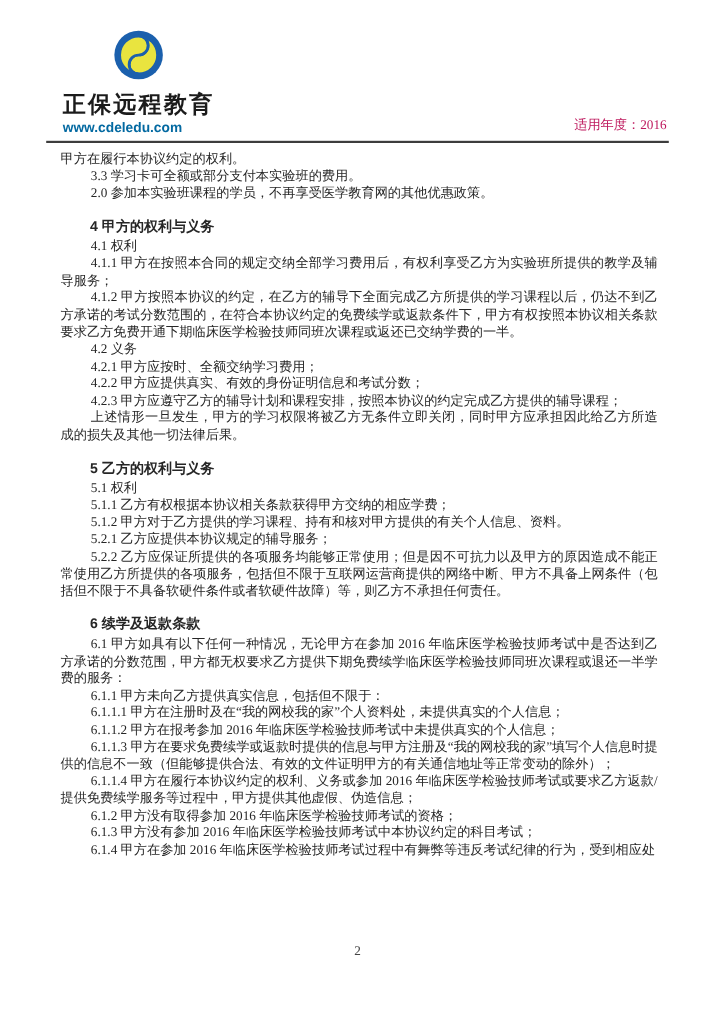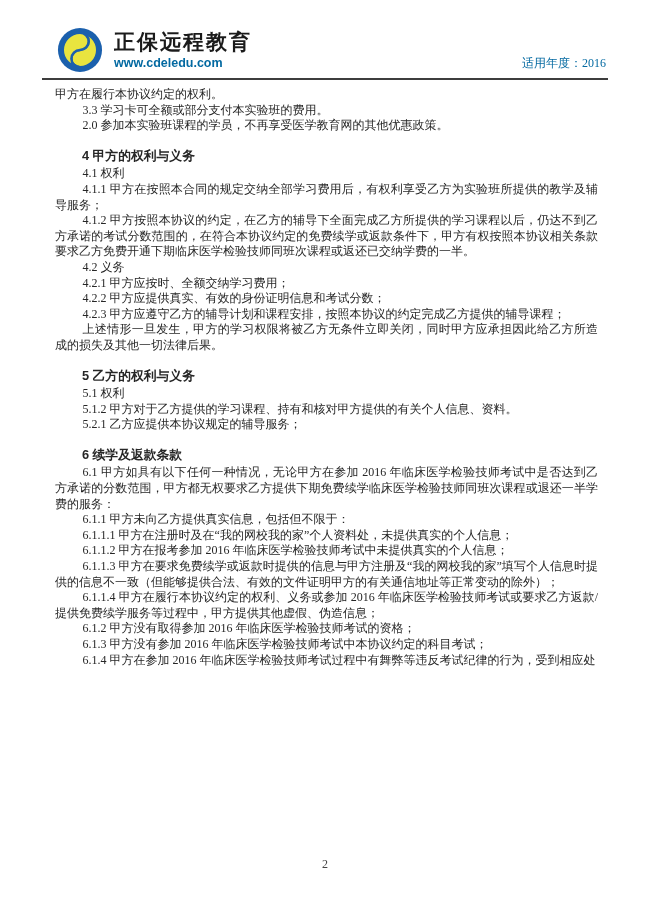--- a/index.html
+++ b/index.html
@@ -11,34 +11,34 @@
     font-family: "Liberation Serif", "DejaVu Serif", serif;
     color: #262626;
     overflow: hidden;
   }
   .header {
     display: flex;
     justify-content: space-between;
     align-items: flex-end;
     padding: 27px 44px 0 57px;
   }
-  .brand { display: flex; align-items: center; gap: 11px; }
+  .brand { display: flex; align-items: center; gap: 11px; flex-direction: column; }
   .logo { width: 46px; height: 46px; flex: none; display: block; }
   .logo path { stroke: #1b60ad; stroke-width: 2.6; }
   .brand-text { display: flex; flex-direction: column; }
   .brand-name {
     font-family: "Liberation Sans", "DejaVu Sans", sans-serif;
     font-weight: bold; font-size: 21px; letter-spacing: 2px;
     color: #1b1b1b; line-height: 1.1; white-space: nowrap;
   }
   .brand-url {
     font-family: "Liberation Sans", "DejaVu Sans", sans-serif;
     font-weight: bold; font-size: 12.5px; color: #0369a1; margin-top: 2px;
   }
-  .year-label { font-size: 12px; color: #0369a1; padding-bottom: 1px; white-space: nowrap; }
+  .year-label { font-size: 12px; color: #be185d; padding-bottom: 1px; white-space: nowrap; }
   .rule { height: 2px; background: #3d3d3d; margin: 5px 42px 0 42px; }
   .doc {
     padding: 7px 52px 0 55px;
     font-size: 12px;
     line-height: 15.6px;
     text-align: justify;
   }
   .doc p { margin: 0; text-indent: 2.3em; }
   .doc p.continuation { text-indent: 0; }
   .doc p.heading {
@@ -82,22 +82,24 @@
       <p class="paragraph">4.1 权利</p>
       <p class="paragraph">4.1.1 甲方在按照本合同的规定交纳全部学习费用后，有权利享受乙方为实验班所提供的教学及辅导服务；</p>
       <p class="paragraph">4.1.2 甲方按照本协议的约定，在乙方的辅导下全面完成乙方所提供的学习课程以后，仍达不到乙方承诺的考试分数范围的，在符合本协议约定的免费续学或返款条件下，甲方有权按照本协议相关条款要求乙方免费开通下期临床医学检验技师同班次课程或返还已交纳学费的一半。</p>
       <p class="paragraph">4.2 义务</p>
       <p class="paragraph">4.2.1 甲方应按时、全额交纳学习费用；</p>
       <p class="paragraph">4.2.2 甲方应提供真实、有效的身份证明信息和考试分数；</p>
       <p class="paragraph">4.2.3 甲方应遵守乙方的辅导计划和课程安排，按照本协议的约定完成乙方提供的辅导课程；</p>
       <p class="paragraph">上述情形一旦发生，甲方的学习权限将被乙方无条件立即关闭，同时甲方应承担因此给乙方所造成的损失及其他一切法律后果。</p>
       <p class="heading">5 乙方的权利与义务</p>
       <p class="paragraph">5.1 权利</p>
+      <p class="paragraph">5.1.1 乙方有权根据本协议相关条款获得甲方交纳的相应学费；</p>
       <p class="paragraph">5.1.2 甲方对于乙方提供的学习课程、持有和核对甲方提供的有关个人信息、资料。</p>
       <p class="paragraph">5.2.1 乙方应提供本协议规定的辅导服务；</p>
+      <p class="paragraph">5.2.2 乙方应保证所提供的各项服务均能够正常使用；但是因不可抗力以及甲方的原因造成不能正常使用乙方所提供的各项服务，包括但不限于互联网运营商提供的网络中断、甲方不具备上网条件（包括但不限于不具备软硬件条件或者软硬件故障）等，则乙方不承担任何责任。</p>
       <p class="heading">6 续学及返款条款</p>
       <p class="paragraph">6.1 甲方如具有以下任何一种情况，无论甲方在参加 2016 年临床医学检验技师考试中是否达到乙方承诺的分数范围，甲方都无权要求乙方提供下期免费续学临床医学检验技师同班次课程或退还一半学费的服务：</p>
       <p class="paragraph">6.1.1 甲方未向乙方提供真实信息，包括但不限于：</p>
       <p class="paragraph">6.1.1.1 甲方在注册时及在“我的网校我的家”个人资料处，未提供真实的个人信息；</p>
       <p class="paragraph">6.1.1.2 甲方在报考参加 2016 年临床医学检验技师考试中未提供真实的个人信息；</p>
       <p class="paragraph">6.1.1.3 甲方在要求免费续学或返款时提供的信息与甲方注册及“我的网校我的家”填写个人信息时提供的信息不一致（但能够提供合法、有效的文件证明甲方的有关通信地址等正常变动的除外）；</p>
       <p class="paragraph">6.1.1.4 甲方在履行本协议约定的权利、义务或参加 2016 年临床医学检验技师考试或要求乙方返款/提供免费续学服务等过程中，甲方提供其他虚假、伪造信息；</p>
       <p class="paragraph">6.1.2 甲方没有取得参加 2016 年临床医学检验技师考试的资格；</p>
       <p class="paragraph">6.1.3 甲方没有参加 2016 年临床医学检验技师考试中本协议约定的科目考试；</p>
       <p class="paragraph">6.1.4 甲方在参加 2016 年临床医学检验技师考试过程中有舞弊等违反考试纪律的行为，受到相应处</p>

